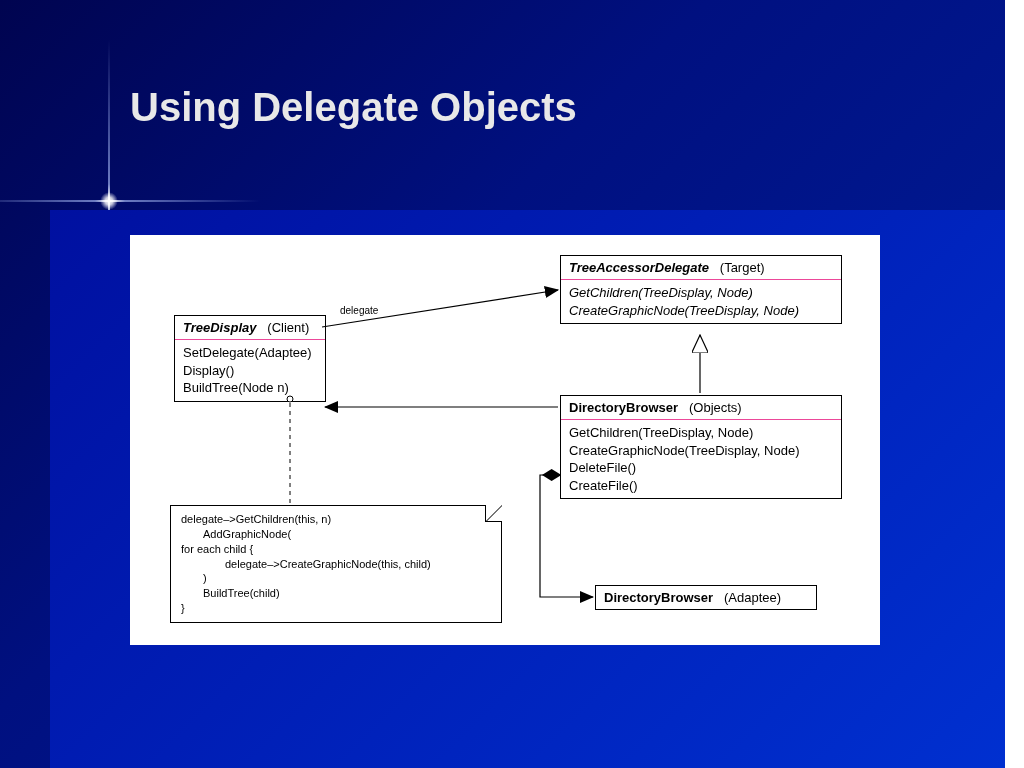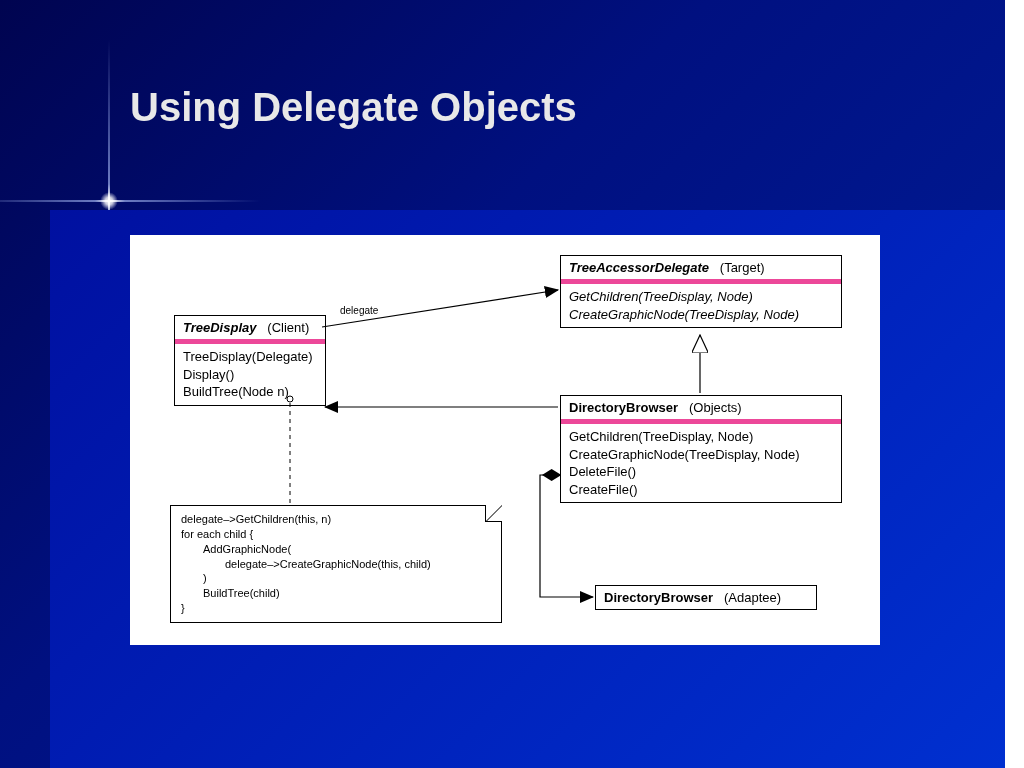--- a/index.html
+++ b/index.html
@@ -6,21 +6,21 @@
   .slide{position:relative;width:1005px;height:768px;background:linear-gradient(135deg,#000450 0%,#001080 40%,#0020a0 100%)}
   
   .flare-h,.flare-v{position:absolute;background:linear-gradient(90deg,rgba(255,255,255,0) 0%,rgba(180,200,255,0.6) 45%,#fff 50%,rgba(180,200,255,0.6) 55%,rgba(255,255,255,0) 100%)}
   .flare-h{left:-40px;top:200px;width:300px;height:2px}
   .flare-v{left:108px;top:40px;width:2px;height:320px;background:linear-gradient(180deg,rgba(255,255,255,0) 0%,rgba(180,200,255,0.6) 45%,#fff 50%,rgba(180,200,255,0.6) 55%,rgba(255,255,255,0) 100%)}
   .flare-core{position:absolute;left:100px;top:192px;width:18px;height:18px;border-radius:50%;background:radial-gradient(circle,#fff 0%,rgba(255,255,255,0.8) 30%,rgba(255,255,255,0) 70%)}
   .inner{position:absolute;left:50px;top:210px;right:0;bottom:0;background:linear-gradient(135deg,#0010a0 0%,#0030d0 100%)}
   .title{position:absolute;left:130px;top:85px;color:#e8e8e8;font-size:40px;font-weight:bold}
   .diagram{position:absolute;left:130px;top:235px;width:750px;height:410px;background:#fff}
   .box{position:absolute;border:1px solid #000;background:#fff;font-family:Helvetica,Arial,sans-serif;font-size:13px;color:#000}
-  .box .hd{border-bottom:5px solid #ec4899;padding:4px 8px;white-space:nowrap}
+  .box .hd{border-bottom:1px solid #ec4899;padding:4px 8px;white-space:nowrap}
   .box .bd{padding:4px 8px;line-height:1.35}
   .cname{font-weight:bold;font-style:italic}
   .role{font-weight:normal}
   .note{position:absolute;border:1px solid #000;background:#fff;font-family:Helvetica,Arial,sans-serif;font-size:11px;color:#000;padding:6px 10px;line-height:1.35}
   .note .dog{position:absolute;right:-1px;top:-1px;width:16px;height:16px;background:linear-gradient(135deg,#fff 0 48%,#777 48% 55%,#fff 55% 100%);border-left:1px solid #000;border-bottom:1px solid #000}
   svg.wires{position:absolute;left:0;top:0;width:750px;height:410px;pointer-events:none}
   .lbl{position:absolute;font-family:Helvetica,Arial,sans-serif;font-size:10px;color:#000}
 </style>
 </head>
 <body>
@@ -34,21 +34,21 @@
   <div class="title">Using Delegate Objects</div>
 
   <div class="diagram">
 
     <div class="box" style="left:44px;top:80px;width:150px">
       <div class="hd">
         <span class="cname">TreeDisplay</span>
         <span class="role">&nbsp;&nbsp;</span><span class="role">(Client)</span>
       </div>
       <div class="bd">
-        <div>TreeDisplay(Delegate)</div>
+        <div>SetDelegate(Adaptee)</div>
         <div>Display()</div>
         <div>BuildTree(Node n)</div>
       </div>
     </div>
 
     <div class="box" style="left:430px;top:20px;width:280px">
       <div class="hd">
         <span class="cname">TreeAccessorDelegate</span>
         <span class="role">&nbsp;&nbsp;</span><span class="role">(Target)</span>
       </div>
@@ -74,22 +74,22 @@
     <div class="box" style="left:465px;top:350px;width:220px">
       <div class="hd" style="border-bottom:none">
         <span class="cname" style="font-style:normal">DirectoryBrowser</span>
         <span class="role">&nbsp;&nbsp;</span><span class="role">(Adaptee)</span>
       </div>
     </div>
 
     <div class="note" style="left:40px;top:270px;width:310px">
       <div class="dog"></div>
       <div>delegate–&gt;GetChildren(this, n)</div>
+      <div style="padding-left:22px">AddGraphicNode(</div>
       <div>for each child {</div>
-      <div style="padding-left:22px">AddGraphicNode(</div>
       <div style="padding-left:44px">delegate–&gt;CreateGraphicNode(this, child)</div>
       <div style="padding-left:22px">)</div>
       <div style="padding-left:22px">BuildTree(child)</div>
       <div>}</div>
     </div>
 
     <div class="lbl" style="left:210px;top:70px">delegate</div>
 
     <svg class="wires">
       <defs>

